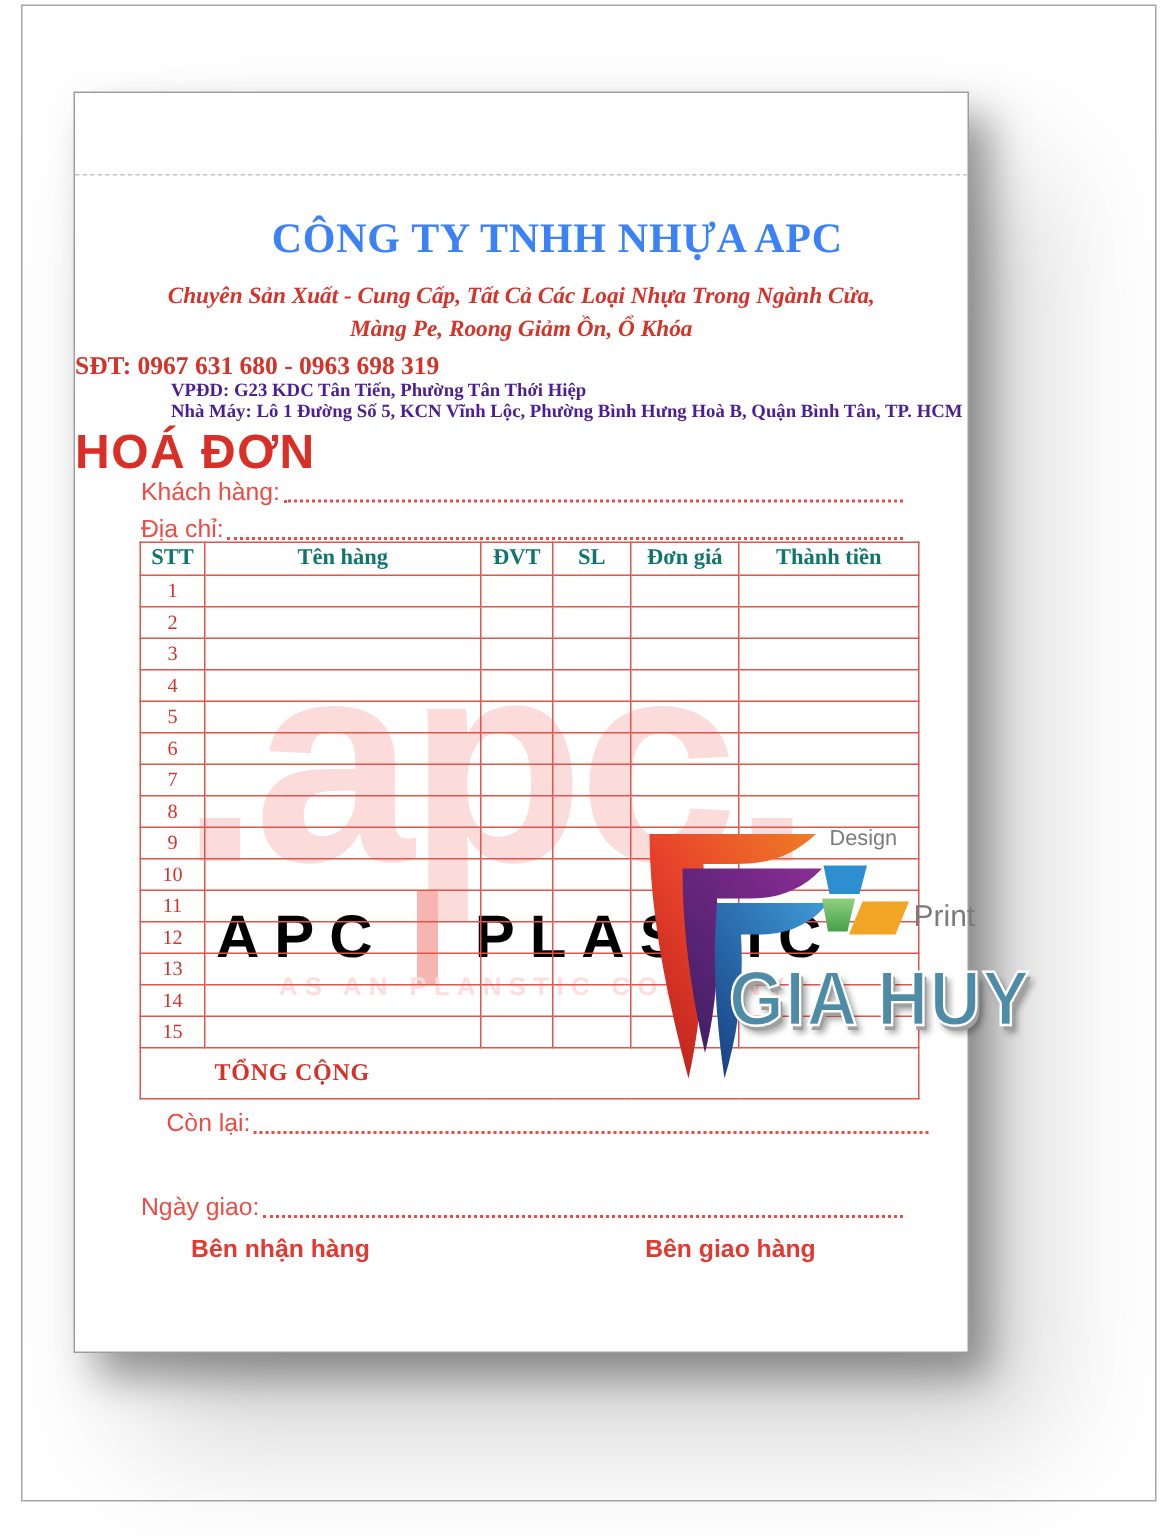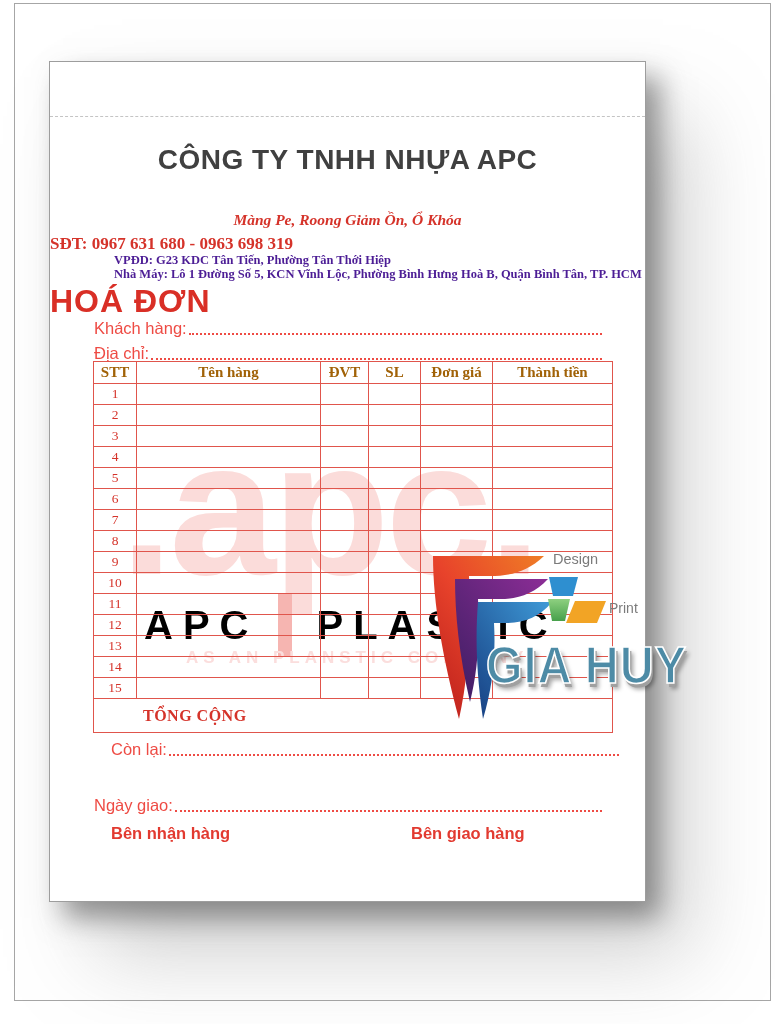--- a/index.html
+++ b/index.html
@@ -10,21 +10,21 @@
   .page {
     position:absolute; left:49px; top:61px; width:597px; height:841px;
     background:#ffffff; border:1px solid #9d9d9d;
     box-shadow: 14px 16px 26px rgba(70,70,70,.55), 45px 55px 80px rgba(130,130,130,.35);
     z-index:1;
   }
   .perforation { position:absolute; left:0; top:54px; width:100%; border-top:1px dashed #c4c4c4; }
 
   
   .company-name { position:absolute; top:82px; width:100%; text-align:center;
-    font-family:Liberation Sans, sans-serif; font-weight:bold; font-size:28px; color:#404040; letter-spacing:.5px; }
+    font-family:Liberation Serif, serif; font-weight:bold; font-size:28px; color:#3b82f6; letter-spacing:.5px;margin-left:24px; }
   .tagline { position:absolute; width:100%; text-align:center;
     font-family:"Liberation Serif", serif; font-weight:bold; font-style:italic; font-size:15.5px; color:#d5332a; }
   .tagline.t1 { top:127px; }
   .tagline.t2 { top:149px; }
   .phone-line { position:absolute; top:172px; width:100%; 
     font-family:"Liberation Serif", serif; font-weight:bold; font-size:17px; color:#d5332a; }
   .addr { position:absolute; left:64px; font-family:"Liberation Serif", serif; font-weight:bold;
     font-size:12.5px; color:#4c1d95; white-space:nowrap; }
   .addr.a1 { top:191px; }
   .addr.a2 { top:205px; }
@@ -48,39 +48,39 @@
     color:#000000; font-weight:bold; font-size:40px; letter-spacing:10px; }
   .wm-bar { display:inline-block; width:14px; height:62px; background:#f6b5b1; margin:0 24px -8px 20px; }
   .wm-sub { position:absolute; left:136px; top:586px; color:#fbdedd; font-weight:bold;
     font-size:17px; letter-spacing:5px; white-space:nowrap; }
 
   
   table.items { position:absolute; left:43px; top:299px; width:519px; border-collapse:collapse;
     table-layout:fixed; z-index:2; background:transparent; }
   table.items th, table.items td { border:1px solid #e0554c; padding:0; }
   table.items thead th { height:22px; font-family:"Liberation Serif", serif; font-weight:bold;
-    font-size:15px; color:#a16207; text-align:center; }
+    font-size:15px; color:#0f766e; text-align:center; }
   table.items tbody td { height:21px; }
   table.items tbody td.stt { font-family:"Liberation Serif", serif; font-size:13.5px;
     color:#d5332a; text-align:center; }
   table.items tfoot td { height:34px; font-family:"Liberation Serif", serif; font-weight:bold;
     font-size:16px; color:#d5332a; text-align:left; padding-left:49px; vertical-align:middle; letter-spacing:.5px; }
 
   
   .date-line { position:absolute; left:351px; top:736px; color:#ee4b44; font-size:16px; }
-  .sign { position:absolute; top:762px; width:152px; 
+  .sign { position:absolute; top:762px; width:152px; text-align:center;
     color:#e23a30; font-weight:bold; font-size:16.5px; }
   .sign.left { left:61px; }
   .sign.right { left:361px; }
 
   
   .logo { position:absolute; left:376px; top:487px; width:312px; height:182px; z-index:5; }
   .logo svg { position:absolute; left:0; top:0; }
   .lg-design { position:absolute; left:127px; top:2px; color:#7b7b7b; font-size:14.5px; }
-  .lg-print  { position:absolute; left:183px; top:51px; color:#7b7b7b; font-size:14px;text-align:right; }
+  .lg-print  { position:absolute; left:183px; top:51px; color:#7b7b7b; font-size:20px;text-align:right; }
   .lg-brand  { position:absolute; left:60px; top:86px; font-size:47px; font-weight:900;
     color:#4d8ba6; letter-spacing:1px; transform:scaleY(1.1); transform-origin:left top;
     -webkit-text-stroke:1.5px #ffffff; white-space:nowrap;
     text-shadow:2px 3px 0 #a0a0a0, 4px 5px 4px rgba(0,0,0,.35); }
 </style>
 </head>
 <body>
 
 <div class="canvas">
   <div class="outer-frame"></div>
@@ -92,20 +92,21 @@
       <div class="wm-apc">.apc.</div>
       <div class="wm-brand">
         <span>APC</span>
         <span class="wm-bar"></span>
         <span>PLASTIC</span>
       </div>
       <div class="wm-sub">AS AN PLANSTIC COMPANY</div>
     </div>
 
     <div class="company-name">CÔNG TY TNHH NHỰA APC</div>
+    <div class="tagline t1">Chuyên Sản Xuất - Cung Cấp, Tất Cả Các Loại Nhựa Trong Ngành Cửa,</div>
     <div class="tagline t2">Màng Pe, Roong Giảm Ồn, Ổ Khóa</div>
     <div class="phone-line">SĐT: 0967 631 680 - 0963 698 319</div>
     <div class="addr a1">VPĐD: G23 KDC Tân Tiến, Phường Tân Thới Hiệp</div>
     <div class="addr a2">Nhà Máy: Lô 1 Đường Số 5, KCN Vĩnh Lộc, Phường Bình Hưng Hoà B, Quận Bình Tân, TP. HCM</div>
     <div class="doc-title">HOÁ ĐƠN</div>
 
     <div class="dotline dc">
       <span>Địa chỉ:</span>
       <span class="leader"></span>
     </div>

